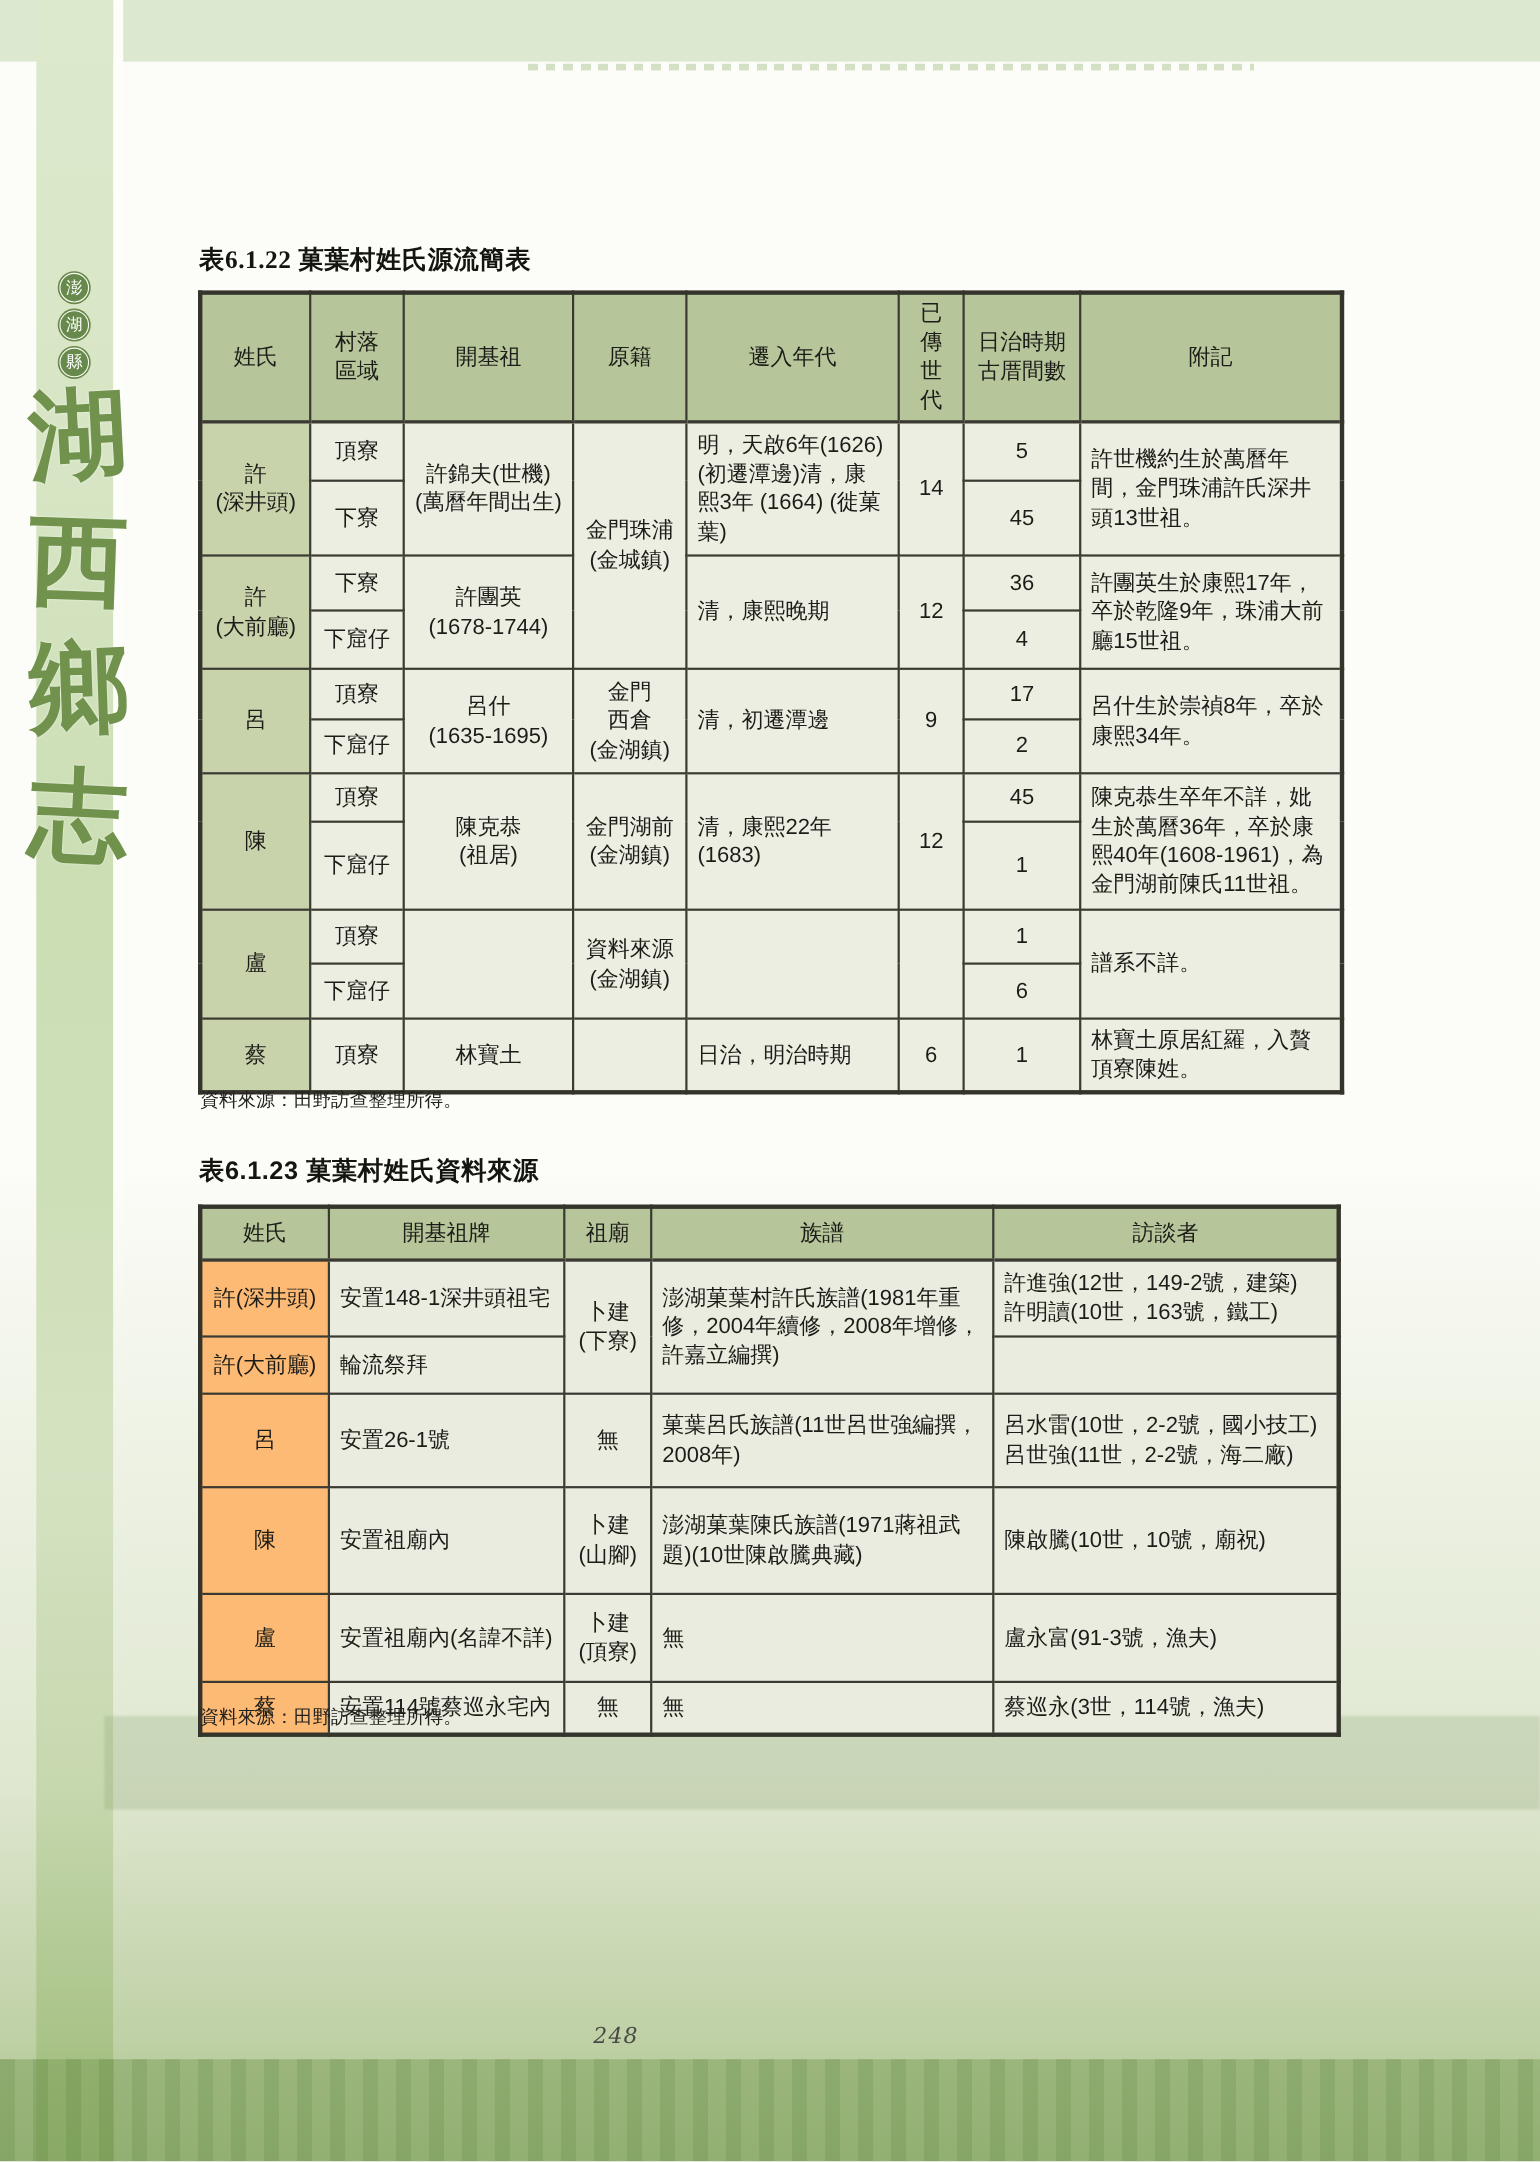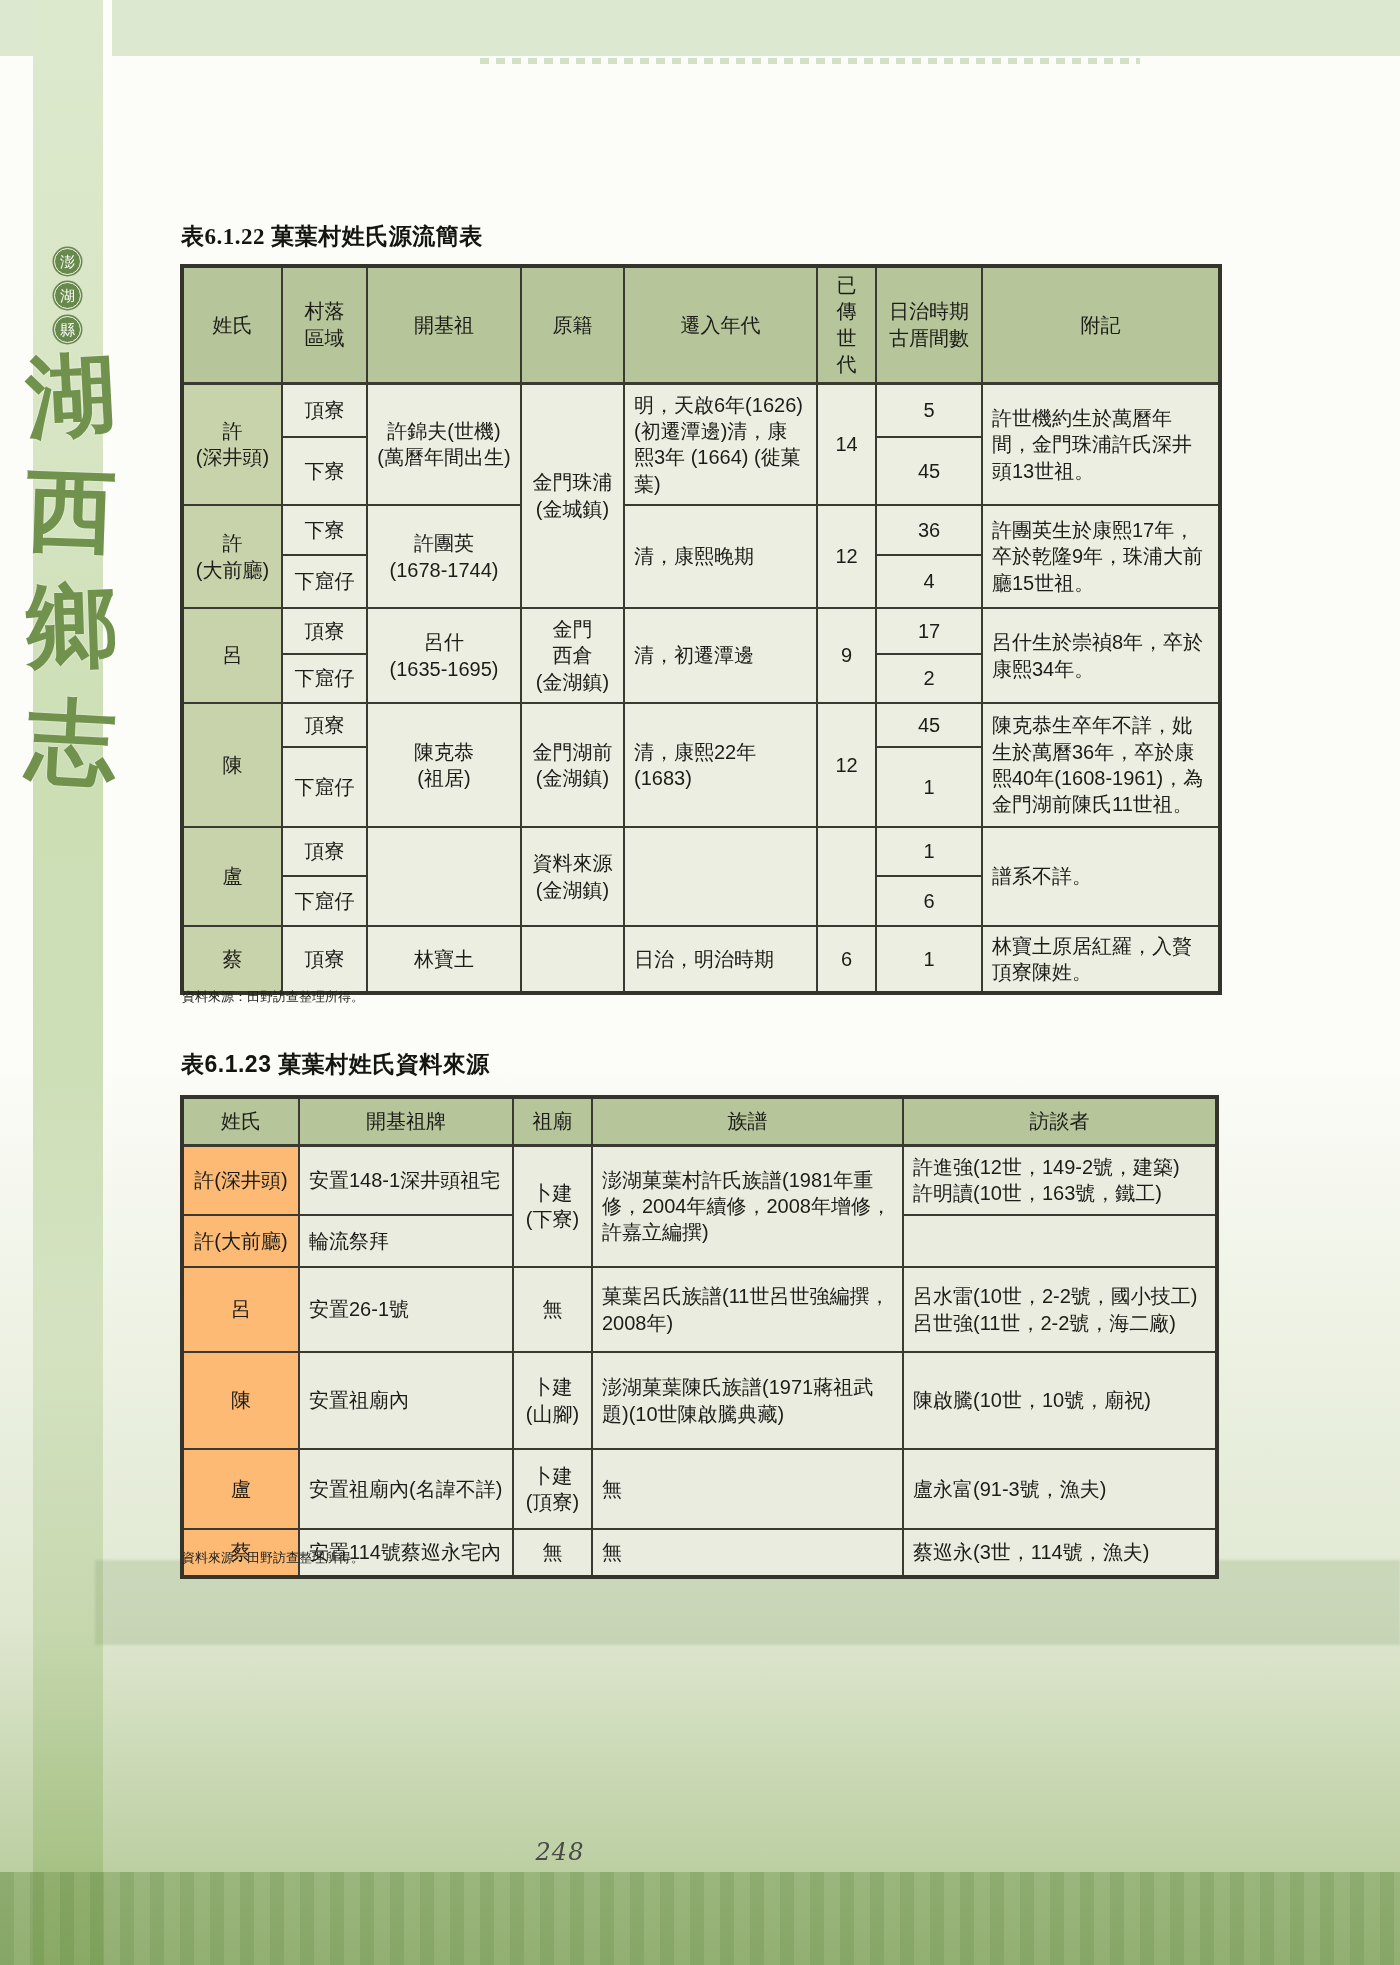--- a/index.html
+++ b/index.html
@@ -41,38 +41,38 @@
     text-shadow:0 0 2px rgba(255,255,255,.8); }
   .calligraphy span { display:block; }
   .calligraphy span:nth-child(1){ transform:rotate(-3deg); }
   .calligraphy span:nth-child(2){ transform:rotate(2deg); }
   .calligraphy span:nth-child(3){ transform:rotate(-2deg); }
   .calligraphy span:nth-child(4){ transform:rotate(3deg); }
   
   .tbl-title { position:absolute; left:181px; font-size:23px; font-weight:600; color:#141411; letter-spacing:.5px; }
   #title1 { top:221px;font-family:Liberation Serif, serif; }
   #title2 { top:1049px; }
-  .src-note { position:absolute; left:182px; font-size:13px; color:#22221e; }
+  .src-note { position:absolute; left:182px; font-size:17px; color:#22221e; }
   #src1 { top:988px; }
   #src2 { top:1549px; }
   table { border-collapse:collapse; table-layout:fixed; position:absolute; left:180px;
     border:4px solid #34342c; }
   #table1 { top:264px; width:1038px; }
   #table2 { top:1095px; width:1038px; }
   td, th { border:2px solid #3a3a32; padding:4px 9px; font-size:20px; font-weight:400;
     text-align:center; vertical-align:middle; white-space:pre-line; line-height:1.32;
     background:#edeee2; }
   th { background:#b6c69a; border-bottom-width:3px;margin-top:26px; }
   td.surname { background:#c8d3ab; }
   td.al { text-align:left; }
   #table2 td { background:#eaecdf; }
   #table2 td.surname { background:#fdba74; }
   .pagenum { position:absolute; left:460px; top:1838px; width:200px; text-align:center;
     font-family:"DejaVu Serif","Liberation Serif",serif; font-style:italic;
-    font-size:24px; color:#4a4a46; letter-spacing:1px; }
+    font-size:20px; color:#4a4a46; letter-spacing:1px; }
 </style>
 </head>
 <body>
 
 <div class="page">
 
   <div class="top-band"></div>
   <div class="dotted-rule"></div>
   <div class="sidebar-strip"></div>
   <div class="sidebar-gutter"></div>

